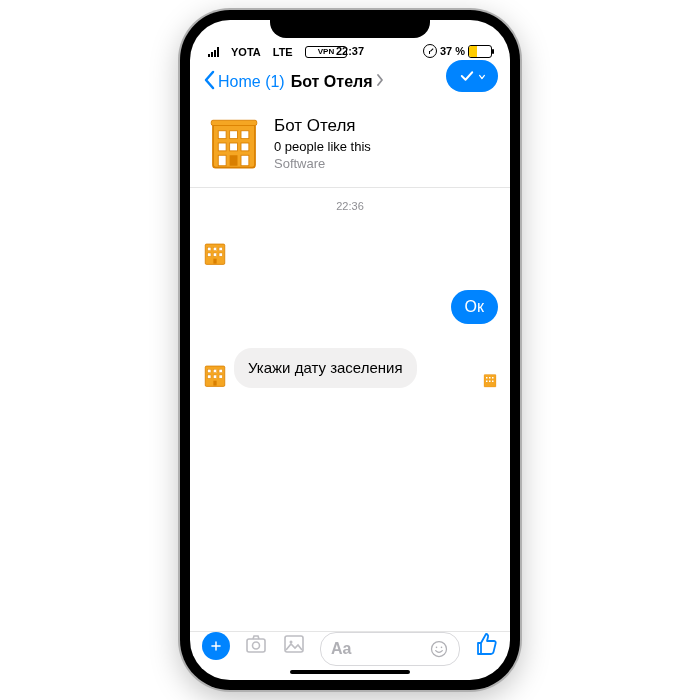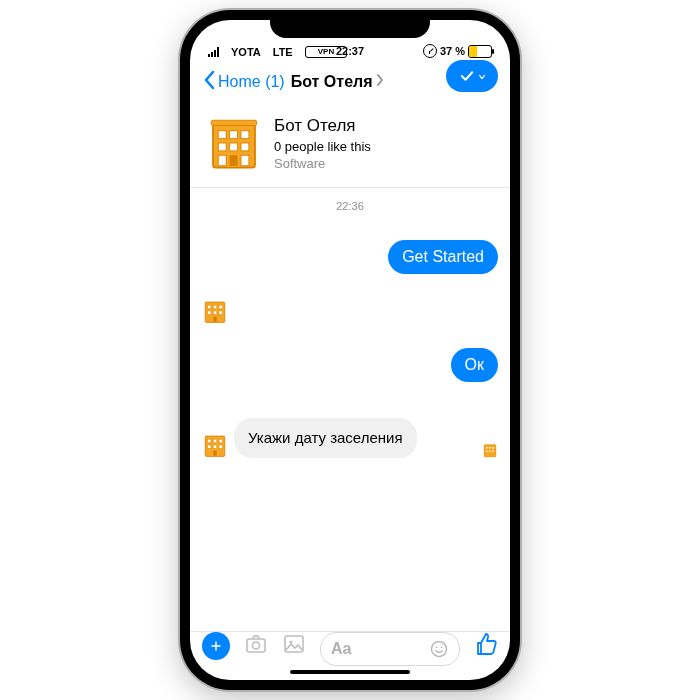--- a/index.html
+++ b/index.html
@@ -232,44 +232,41 @@
       <div class="profile-info">
         <p class="name">Бот Отеля</p>
         <p class="likes">0 people like this</p>
         <p class="cat">Software</p>
       </div>
     </div>
 
     <div class="conv">
       <div class="ts">22:36</div>
 
-      <div class="row-right">
-        <div class="bubble-blue">Get Started</div>
-      </div>
 
       <div class="row-left">
         <div class="small-hotel">
           <svg viewBox="0 0 64 64">
             <rect x="8" y="10" width="48" height="50" rx="3" fill="#f5a623" stroke="#d97f00" stroke-width="2"></rect>
             <rect x="14" y="18" width="8" height="8" fill="#fff" stroke="#d97f00"></rect>
             <rect x="28" y="18" width="8" height="8" fill="#fff" stroke="#d97f00"></rect>
             <rect x="42" y="18" width="8" height="8" fill="#fff" stroke="#d97f00"></rect>
             <rect x="14" y="32" width="8" height="8" fill="#fff" stroke="#d97f00"></rect>
             <rect x="28" y="32" width="8" height="8" fill="#fff" stroke="#d97f00"></rect>
             <rect x="42" y="32" width="8" height="8" fill="#fff" stroke="#d97f00"></rect>
             <rect x="28" y="46" width="8" height="12" fill="#d97f00"></rect>
           </svg>
         </div>
       </div>
 
       <div class="row-right" style="align-items:flex-end;">
         <div class="bubble-blue">Ок</div>
       </div>
 
-      <div class="row-left" style="position:relative;margin-top:12px;">
+      <div class="row-left" style="position:relative;">
         <div class="small-hotel">
           <svg viewBox="0 0 64 64">
             <rect x="8" y="10" width="48" height="50" rx="3" fill="#f5a623" stroke="#d97f00" stroke-width="2"></rect>
             <rect x="14" y="18" width="8" height="8" fill="#fff" stroke="#d97f00"></rect>
             <rect x="28" y="18" width="8" height="8" fill="#fff" stroke="#d97f00"></rect>
             <rect x="42" y="18" width="8" height="8" fill="#fff" stroke="#d97f00"></rect>
             <rect x="14" y="32" width="8" height="8" fill="#fff" stroke="#d97f00"></rect>
             <rect x="28" y="32" width="8" height="8" fill="#fff" stroke="#d97f00"></rect>
             <rect x="42" y="32" width="8" height="8" fill="#fff" stroke="#d97f00"></rect>
             <rect x="28" y="46" width="8" height="12" fill="#d97f00"></rect>

